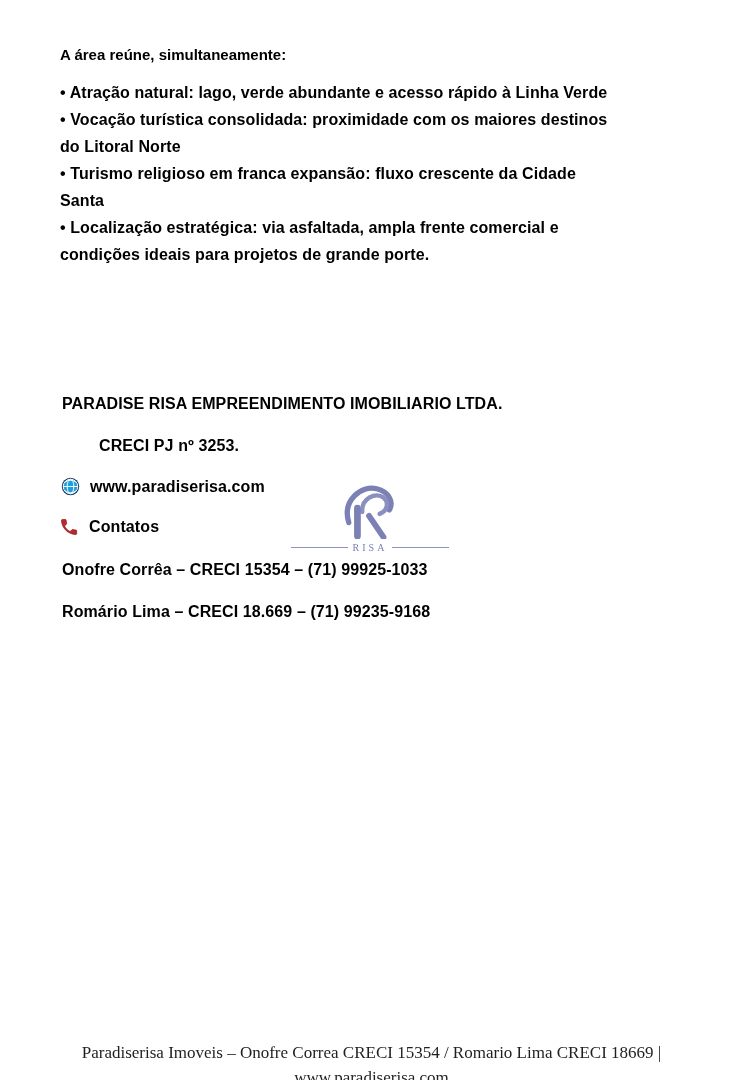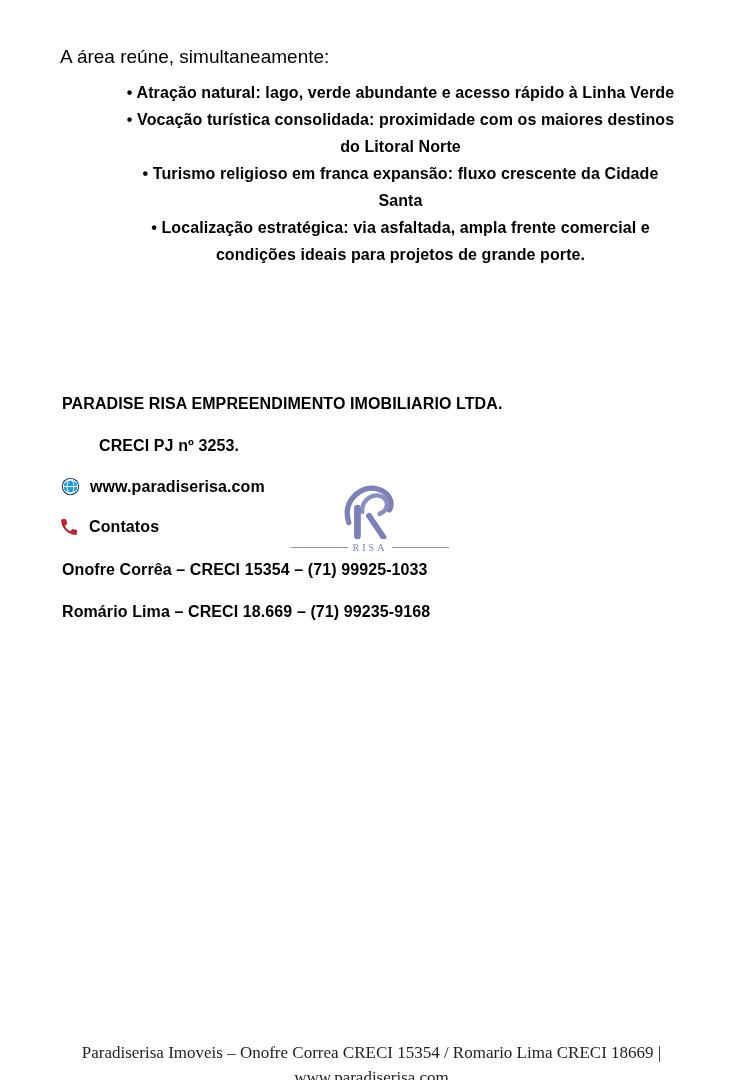--- a/index.html
+++ b/index.html
@@ -4,23 +4,23 @@
 <style>
   html,body{margin:0;padding:0;}
   body{
     width:743px;height:1080px;background:#ffffff;position:relative;
     font-family:"Liberation Sans","DejaVu Sans",sans-serif;color:#000;
     overflow:hidden;
   }
   .abs{position:absolute;}
   .z1{z-index:1;}
   .bold16{font-size:16px;font-weight:bold;letter-spacing:.1px;}
-  .preline{white-space:pre-line;text-align:center;}
+  .preline{white-space:pre-line;}
   
-  .doc-title{left:60px;top:46px;font-size:19px;font-weight:normal;}
+  .doc-title{left:60px;top:46px;font-size:15px;font-weight:bold;}
   
   .bullets{left:60px;top:79px;width:681px;line-height:27px;}
   .bullets p{margin:0;}
   
   .company-name{left:62px;top:395px;}
   .creci-pj{left:67px;top:437px;margin-left:32px;}
   .icon-row{display:flex;align-items:center;gap:10px;}
   .website-row{left:61px;top:477px;}
   .contatos-row{left:59px;top:517px;}
   .contact-1{left:62px;top:561px;}

